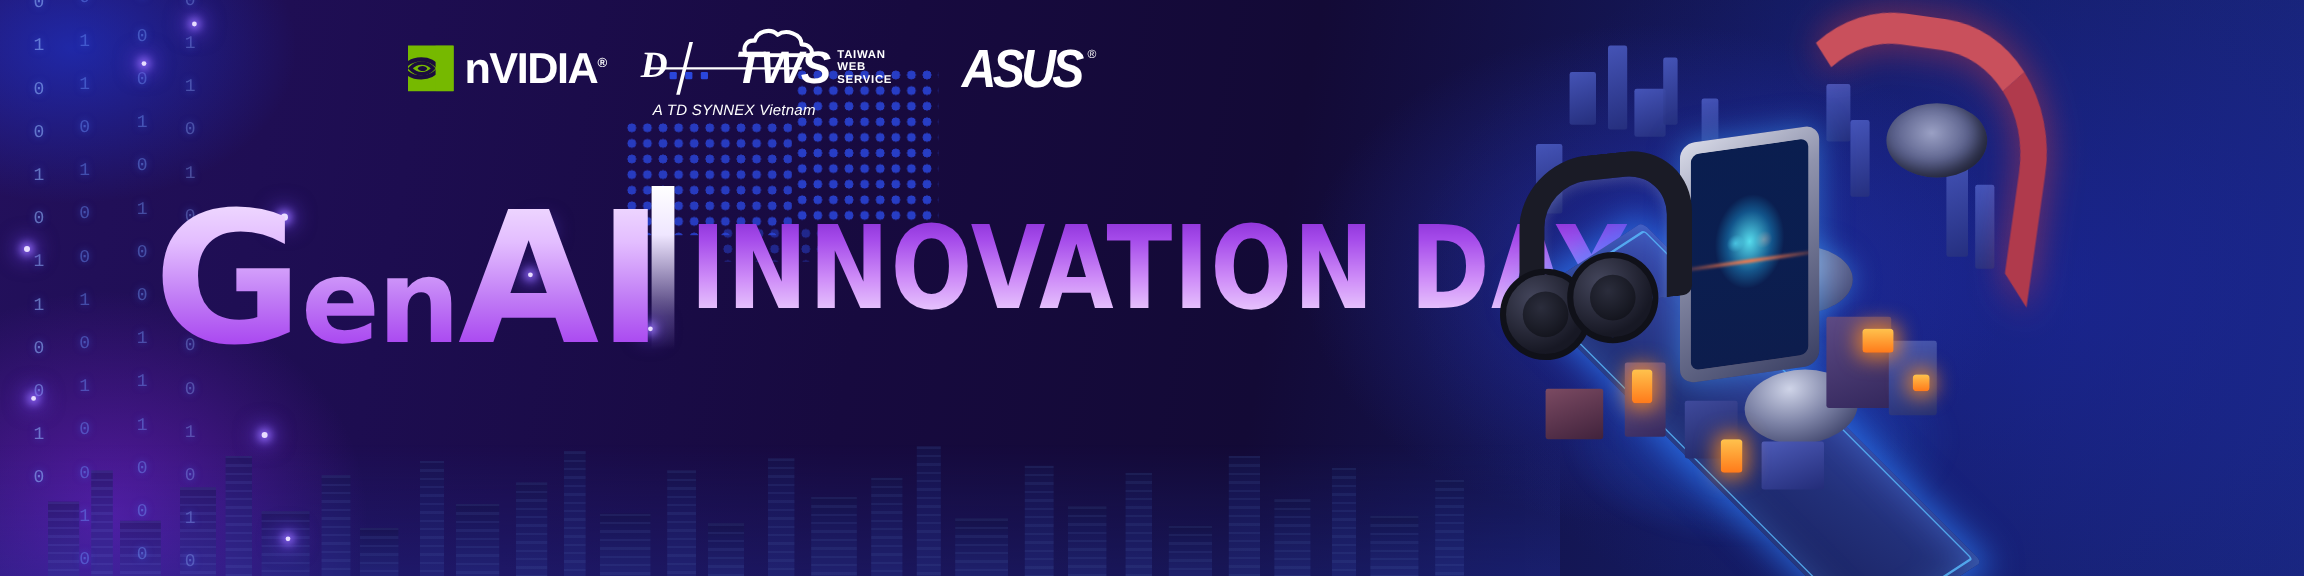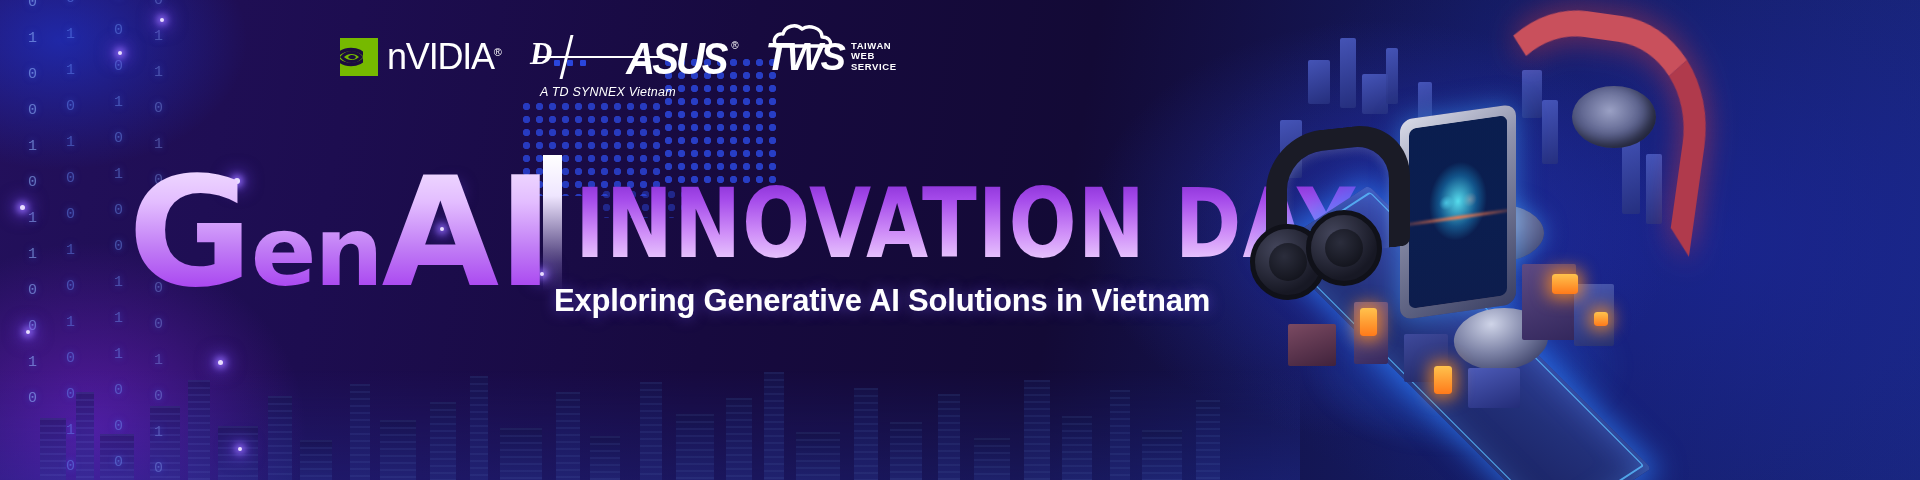--- a/index.html
+++ b/index.html
@@ -47,21 +47,21 @@
     position:absolute;left:1232px;top:150px;width:470px;height:300px;
     background:radial-gradient(ellipse 235px 130px at 50% 72%, rgba(40,120,255,.45),rgba(30,60,200,0) 70%);
     filter:blur(4px);
   }
   
   #logos{position:absolute;left:340px;top:38px;display:flex;align-items:flex-start;gap:0;}
   .logo-box{position:relative;display:flex;align-items:center;}
   
   .nv{display:flex;align-items:center;gap:9px;}
   .nv-eye{width:38px;height:38px;background:#76b900;position:relative;flex:none;}
-  .nv-word{color:#fff;font-size:36px;font-weight:normal;letter-spacing:-1.2px;line-height:1;}
+  .nv-word{color:#fff;font-size:36px;font-weight:bold;letter-spacing:-1.2px;line-height:1;}
   .nv-word .rm{font-size:11px;vertical-align:super;letter-spacing:0;}
   
   .td{position:relative;margin-left:28px;padding-right:16px;}
   .td-main{display:flex;align-items:center;gap:6px;}
   .td-d{color:#fff;font-family:"Liberation Serif",serif;font-style:italic;font-weight:bold;font-size:31px;line-height:1;}
   .td-word{color:#fff;font-size:30px;font-weight:bold;font-style:italic;letter-spacing:-.5px;line-height:1;}
   .td-word .rm{font-size:9px;vertical-align:super;}
   .td-slash{position:absolute;right:0;top:-3px;width:3px;height:44px;background:#fff;
     transform:skewX(-14deg);}
   .td-rule{position:absolute;left:6px;bottom:11px;width:128px;height:2px;background:#fff;transform:skewX(-14deg);}
@@ -252,49 +252,48 @@
       <span class="td-rule"></span>
       <span class="td-slash"></span>
       <span class="td-dots">
           <i></i>
           <i></i>
           <i></i>
         </span>
       <span class="td-tag">A TD SYNNEX Vietnam</span>
     </div>
 
-    <div class="logo-box asus">
-      <span class="asus-word">ASUS</span>
-      <span class="asus-rm">®</span>
-    </div>
-
     <div class="logo-box tws">
       <span class="tws-cloud">
         <svg viewBox="0 0 62 26" width="62" height="26" aria-hidden="true">
           <path d="M4 24 C0 18 4 11 11 12 C13 4 24 1 30 7 C37 2 50 6 50 15 C56 15 60 19 58 24 Z" fill="none" stroke="#ffffff" stroke-width="3.4" stroke-linejoin="round" stroke-linecap="round"></path>
         </svg>
       </span>
       <span class="tws-word">TWS</span>
       <span class="tws-sub">
         <span style="display:block">TAIWAN</span>
         <span style="display:block">WEB</span>
         <span style="display:block">SERVICE</span>
       </span>
     </div>
+
+    <div class="logo-box asus">
+      <span class="asus-word">ASUS</span>
+      <span class="asus-rm">®</span>
+    </div>
   </div>
 
   <div id="headline">
 
     <div class="genai"><span class="big">G</span><span class="sml">en</span><span class="big">AI</span></div>
 
     <div class="divider"></div>
 
     <div class="innov">INNOVATION DAY</div>
 
-    <div class="subtitle">Exploring Generative AI Solutions in Vietnam</div>
 
   </div>
 
   <div class="platform-glow"></div>
   <div id="art">
 
     <div class="art-city">
       <div class="u" style="left:86px;top:52px;width:22px;height:44px;"></div>
       <div class="u" style="left:118px;top:30px;width:16px;height:70px;"></div>
       <div class="u" style="left:140px;top:66px;width:26px;height:40px;"></div>

